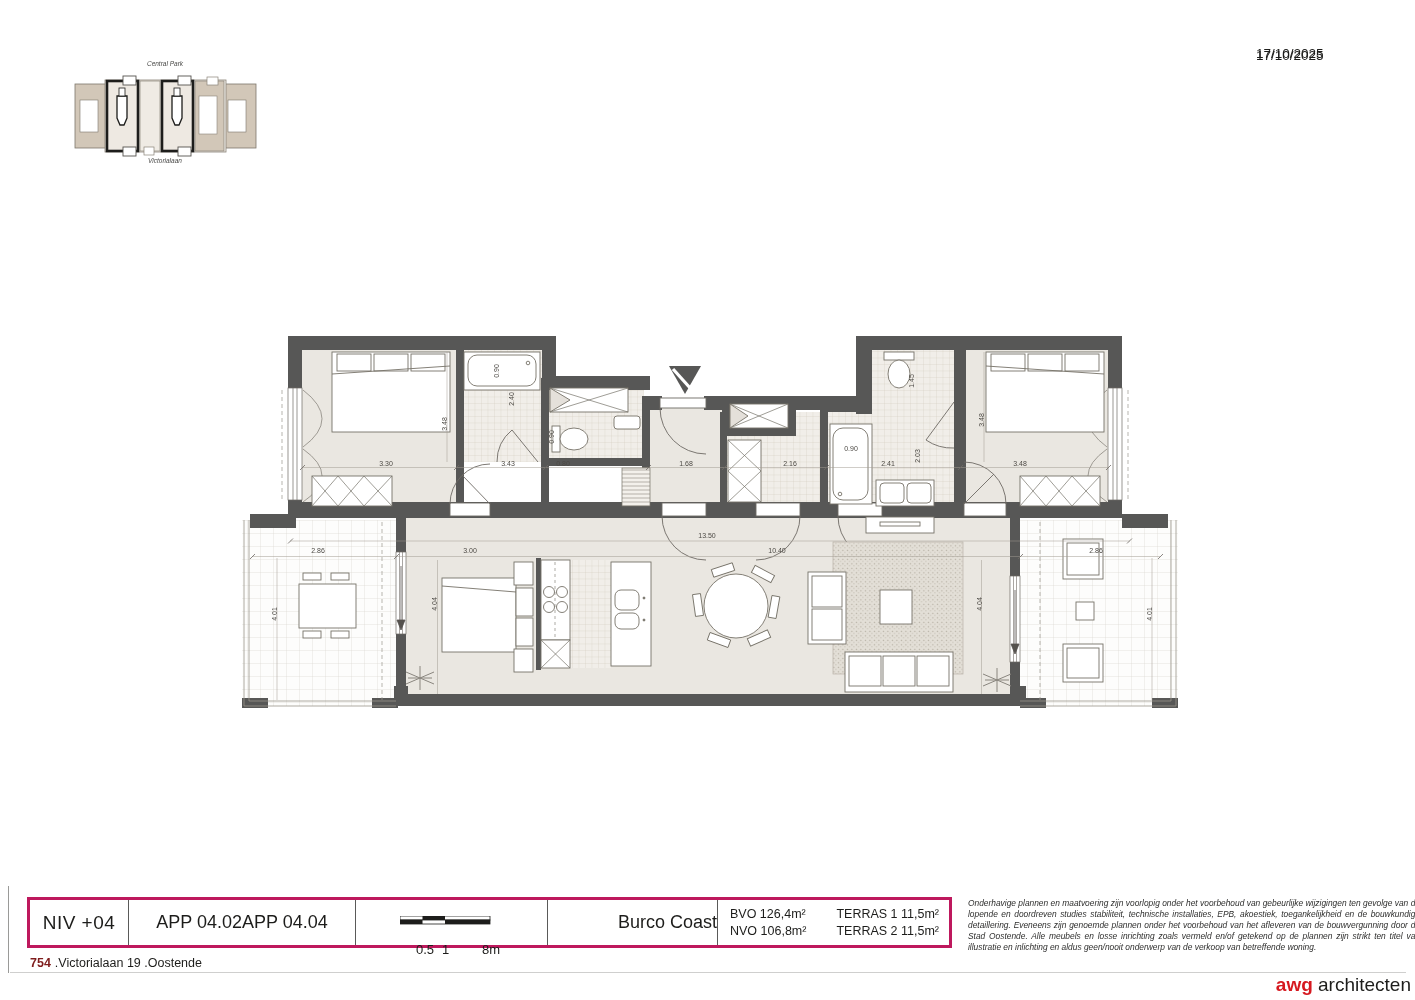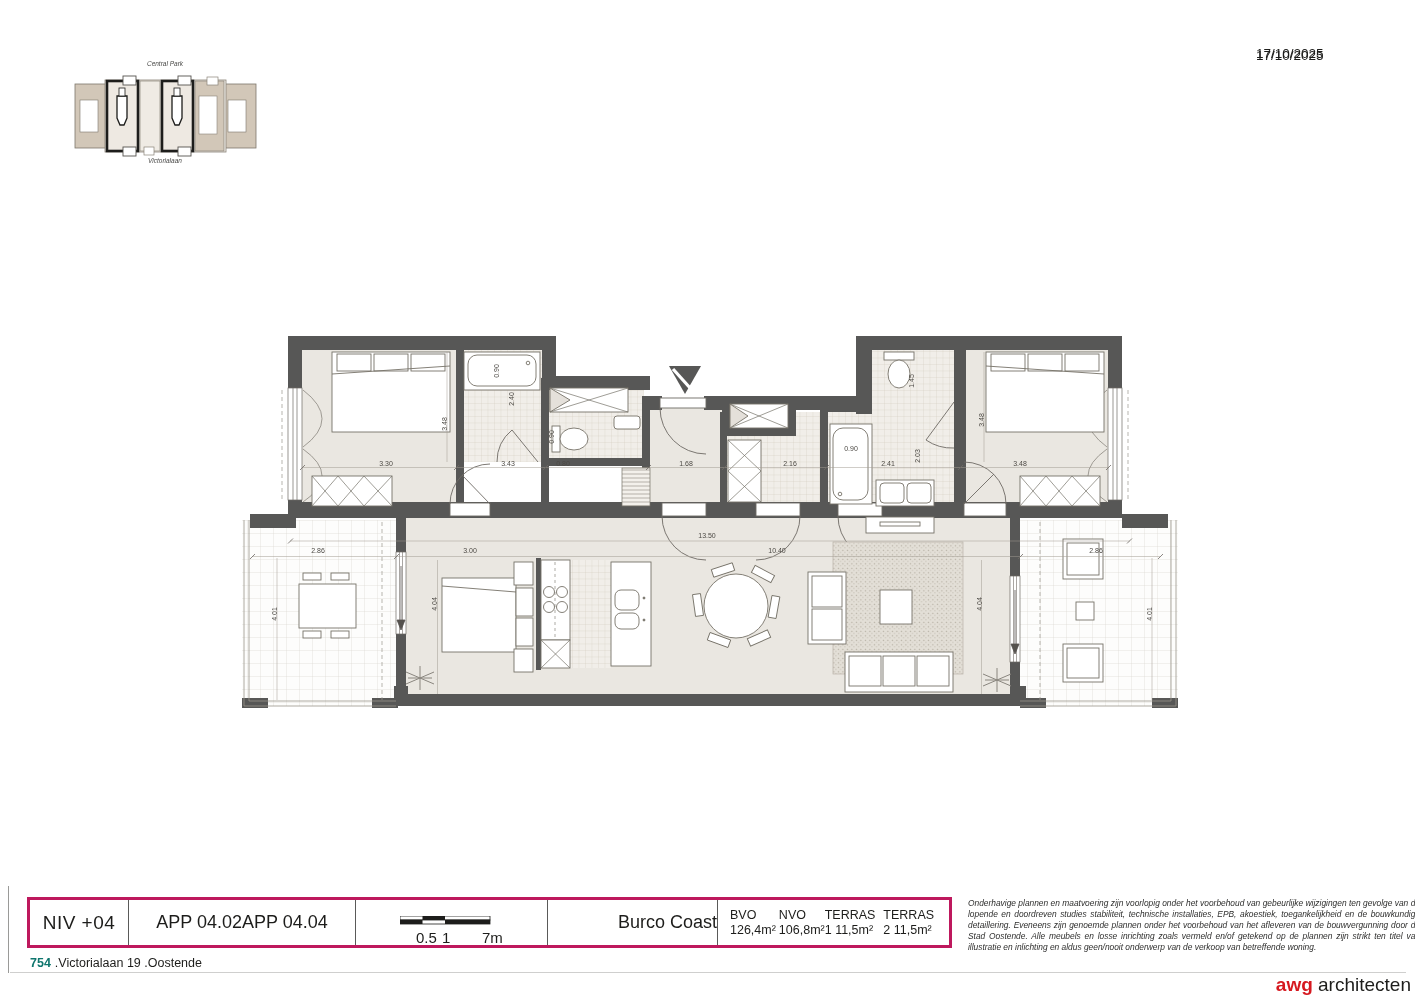--- a/index.html
+++ b/index.html
@@ -12,28 +12,28 @@
     position:absolute;left:27px;top:897px;height:51px;display:flex;
     border:3px solid #be185d;background:#fff;box-sizing:border-box;
   }
   .tb-box{border-right:1px solid #5a5a59;display:flex;align-items:center;justify-content:center;box-sizing:border-box;}
   .tb-box:last-child{border-right:none;}
   .tb-level{width:99px;font-size:19px;letter-spacing:.5px;}
   .tb-apps{width:227px;font-size:18px;}
   .tb-scale{width:192px;position:relative;}
   .tb-project{width:170px;font-size:18px;justify-content:flex-end;padding-right:0;}
   .tb-areas{width:231px;font-size:12.5px;justify-content:space-between;padding:0 10px 0 12px;}
-  .tb-areas .col{display:flex;flex-direction:row;gap:3px;line-height:1.15;}
-  .scale-labels span{position:absolute;top:29px;font-size:15px;color:#1d1d1b;}
+  .tb-areas .col{display:flex;flex-direction:column;gap:3px;line-height:1.15;}
+  .scale-labels span{position:absolute;top:42px;font-size:13px;color:#1d1d1b;}
   .disclaimer{
     position:absolute;left:958px;top:898px;width:452px;
     font-size:8.4px;line-height:1.3;font-style:italic;color:#2e2e2d;text-align:justify;margin-left:10px;
   }
   .addr-line{position:absolute;left:30px;top:956px;font-size:12.5px;}
-  .addr-line b{color:#0f766e;font-weight:bold;margin-right:4px;}
+  .addr-line b{color:#7f1d1d;font-weight:bold;margin-right:4px;}
   .sep-line{position:absolute;left:10px;top:972px;width:1396px;height:0;border-top:1px solid #cfcfce;}
   .frame-left{position:absolute;left:8px;top:886px;width:0;height:87px;border-left:1px solid #9a9a98;}
   .awg{position:absolute;right:4px;top:974px;font-size:19px;}
   .awg b{color:#d61920;font-weight:bold;}
   .awg span{color:#1d1d1b;}
   .date{position:absolute;left:1256px;top:46px;font-size:13.5px;color:#1d1d1b;}
 </style>
 </head>
 <body>
 
@@ -408,21 +408,21 @@
     <svg width="110" height="14" viewBox="0 0 110 14" style="position:absolute;left:44px;top:16px;">
       <rect x="0" y="0" width="90" height="4" fill="#ffffff" stroke="#1d1d1b" stroke-width="0.8"></rect>
       <rect x="0" y="4" width="90" height="4" fill="#ffffff" stroke="#1d1d1b" stroke-width="0.8"></rect>
       <rect x="22.5" y="0" width="22.5" height="4" fill="#1d1d1b"></rect>
       <rect x="0" y="4" width="22.5" height="4" fill="#1d1d1b"></rect>
       <rect x="45" y="4" width="45" height="4" fill="#1d1d1b"></rect>
     </svg>
     <div class="scale-labels">
       <span style="left:60px">0.5</span>
       <span style="left:86px">1</span>
-      <span style="left:126px">7m</span>
+      <span style="left:126px">8m</span>
     </div>
   </div>
   <div class="tb-box tb-project">Burco Coast</div>
   <div class="tb-box tb-areas">
     <div class="col">
       <span>BVO 126,4m²</span>
       <span>NVO 106,8m²</span>
     </div>
     <div class="col">
       <span>TERRAS 1 11,5m²</span>

